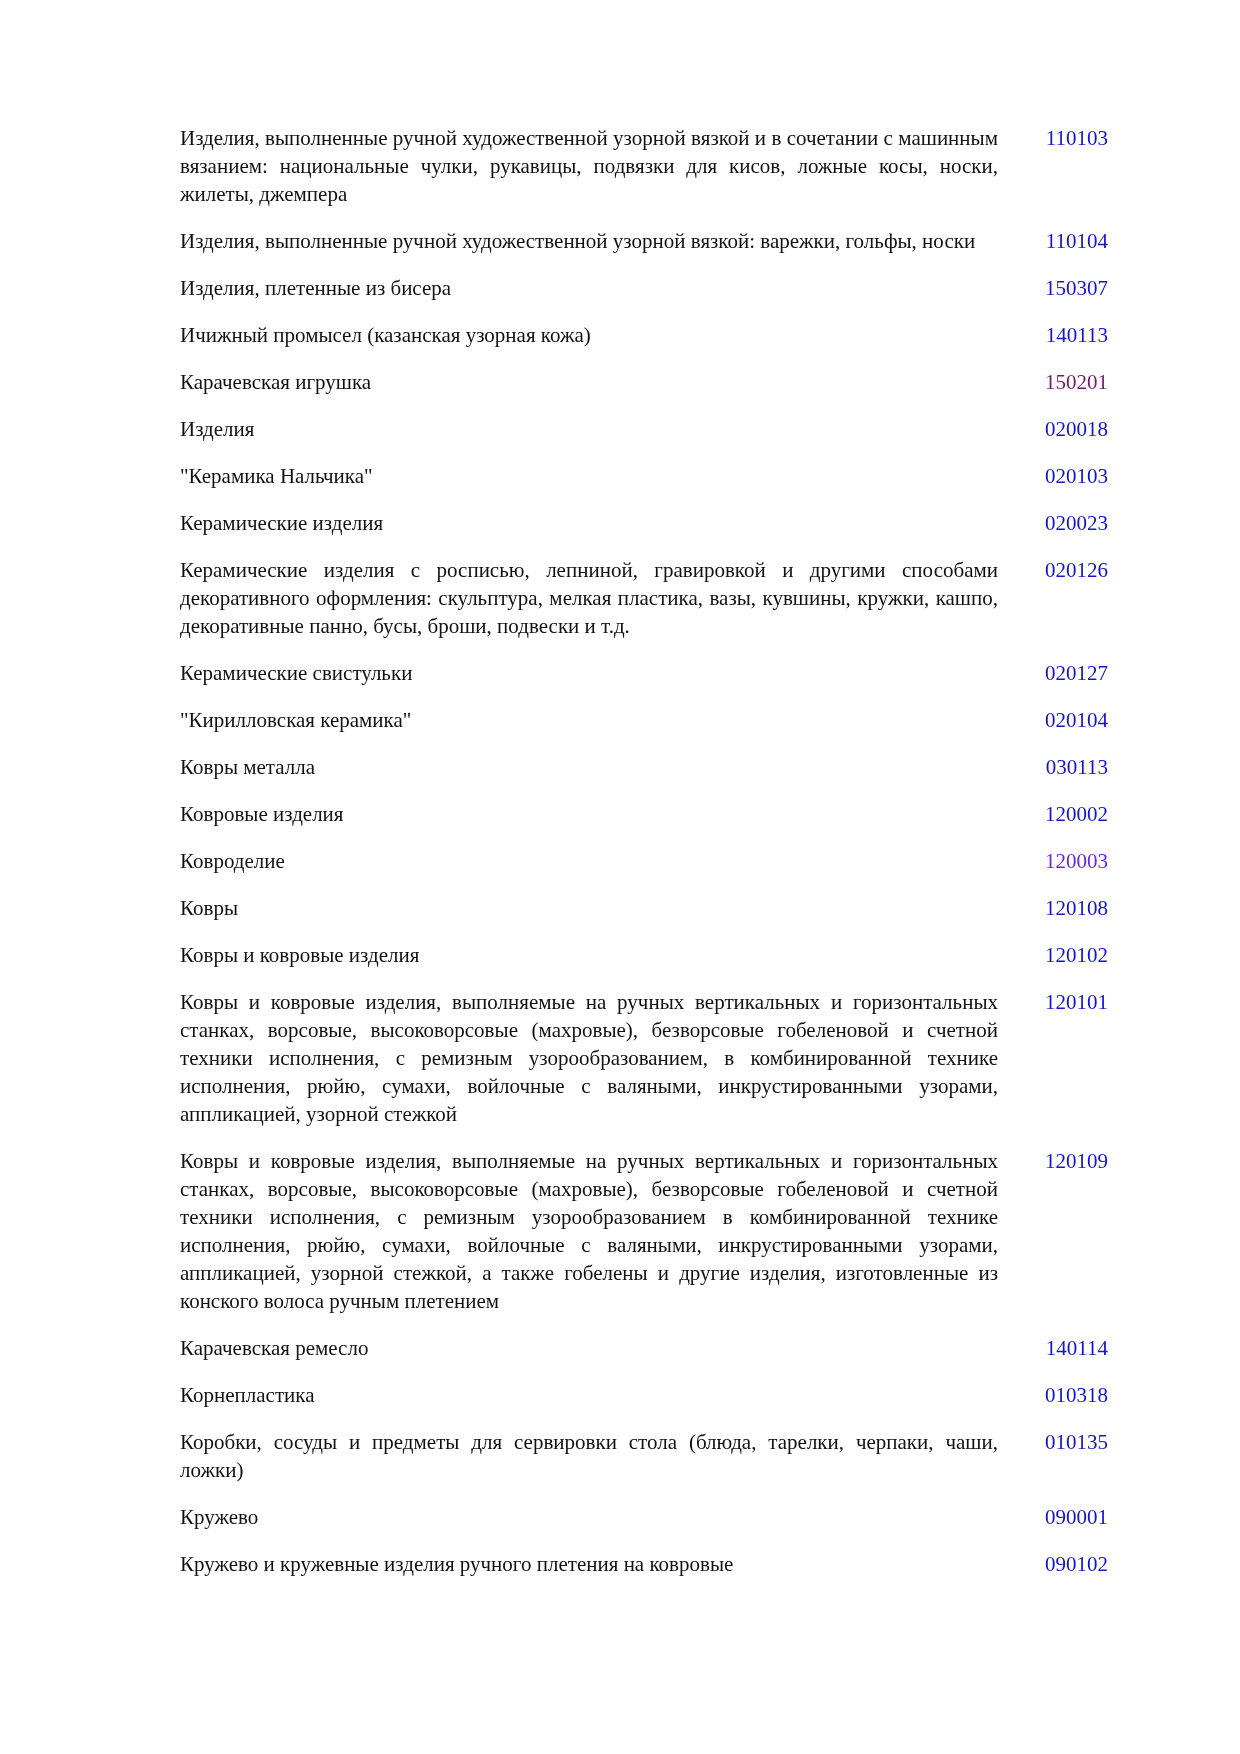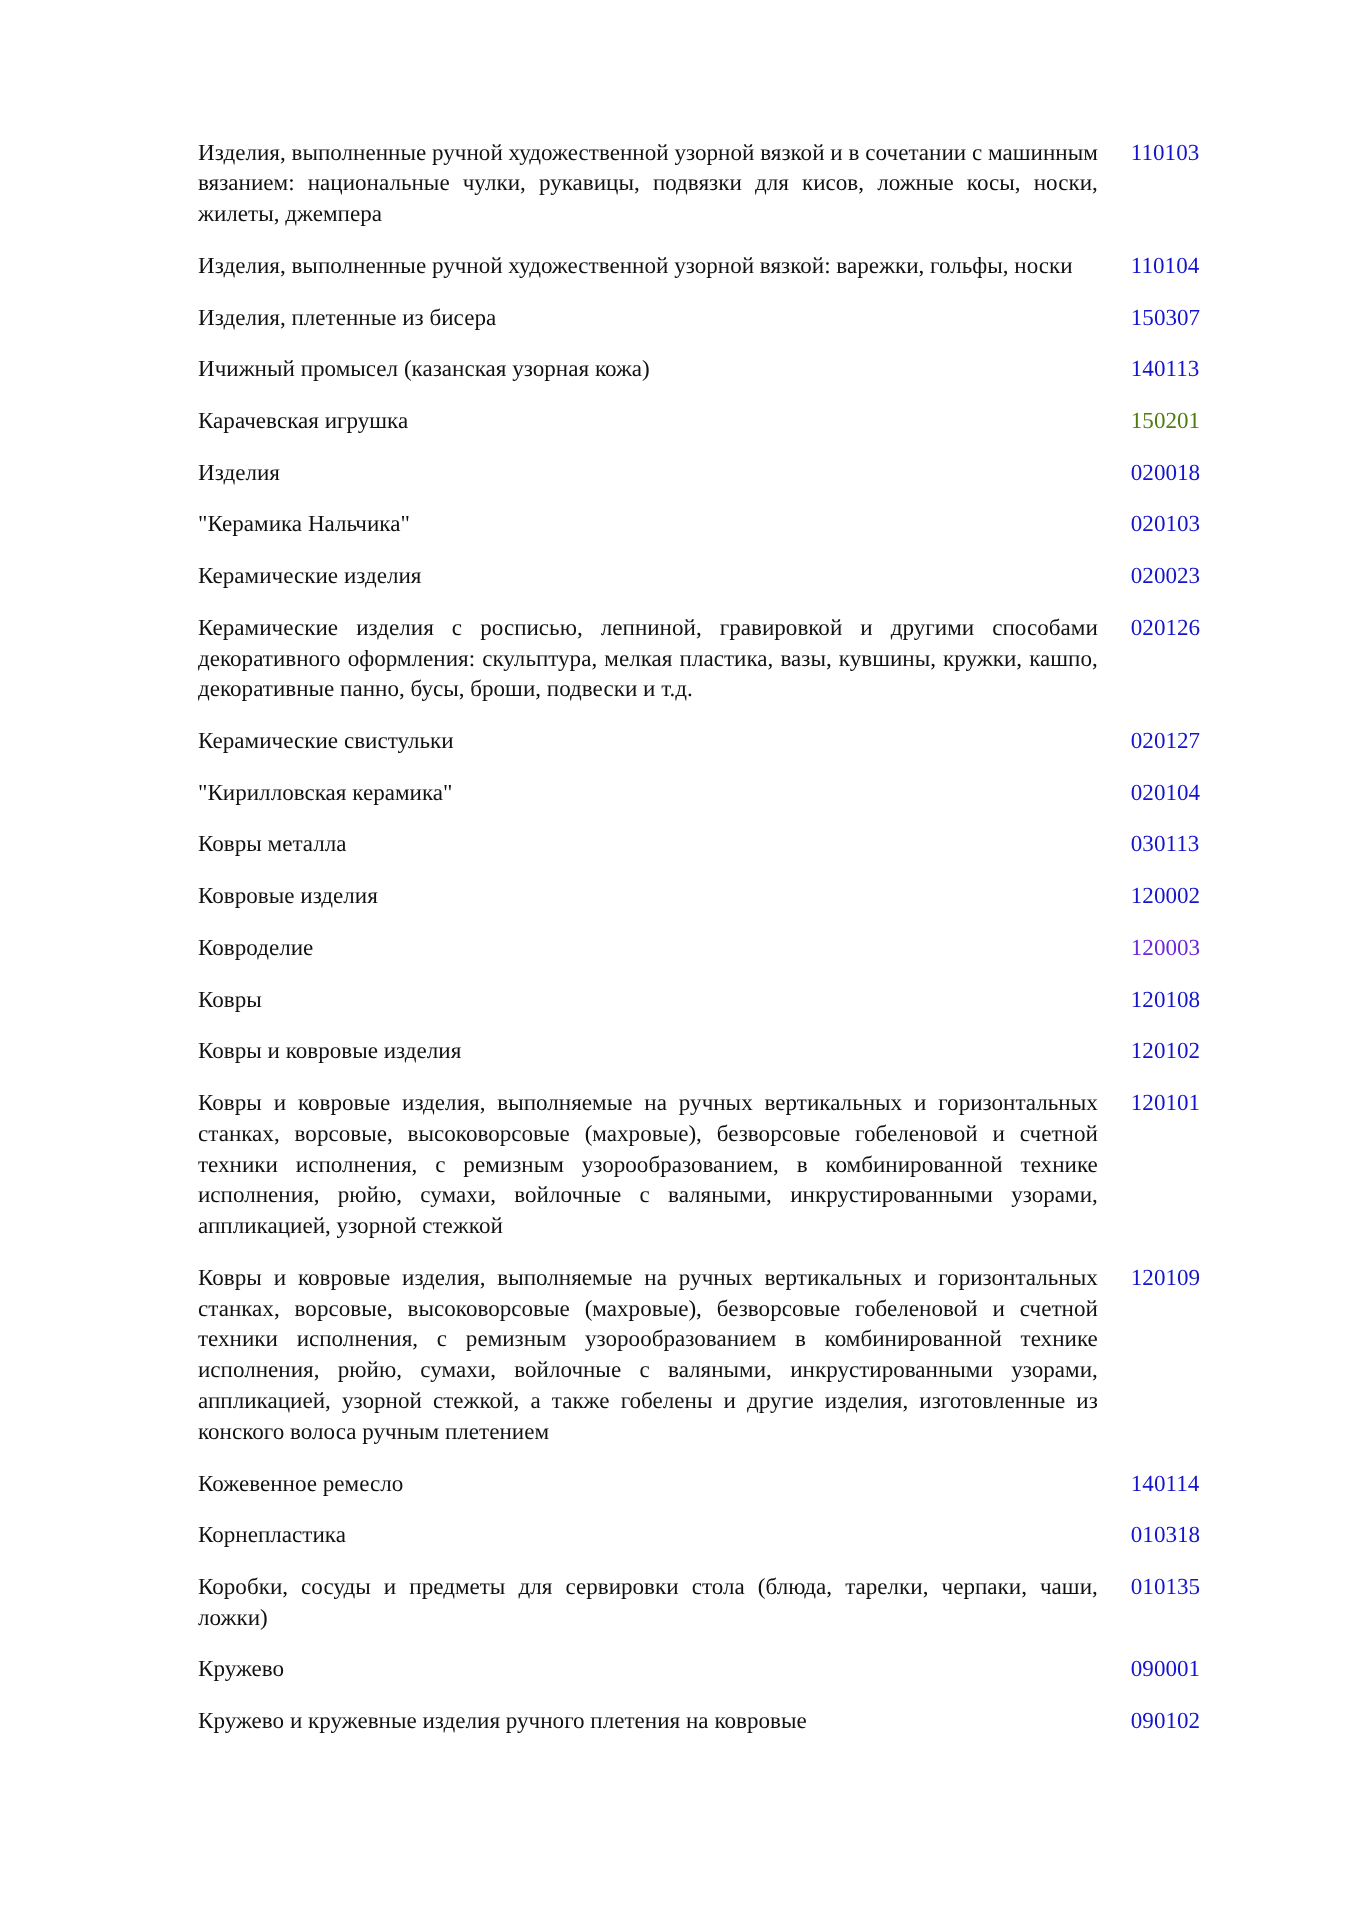--- a/index.html
+++ b/index.html
@@ -34,21 +34,21 @@
     line-height: 28px;
     text-align: justify;
     color: #111111;
   }
   .code {
     display: block;
     margin-left: 30px;
     width: 80px;
     font-size: 21px;
     line-height: 28px;
-    text-align: left;
+    text-align: right;
     white-space: nowrap;
     text-decoration: none;
     cursor: pointer;
   }
 </style>
 </head>
 <body>
 
 <div class="page" style="background: rgb(255, 255, 255);">
   <div class="content">
@@ -68,21 +68,21 @@
       <span class="code" style="color: rgb(20, 20, 205);">150307</span>
     </div>
 
     <div class="row">
       <p class="desc" style="color: rgb(17, 17, 17);">Ичижный промысел (казанская узорная кожа)</p>
       <span class="code" style="color: rgb(20, 20, 205);">140113</span>
     </div>
 
     <div class="row">
       <p class="desc" style="color: rgb(17, 17, 17);">Карачевская игрушка</p>
-      <span class="code" style="color: #4d7c0f;">150201</span>
+      <span class="code" style="color: #701a75;">150201</span>
     </div>
 
     <div class="row">
       <p class="desc" style="color: rgb(17, 17, 17);">Изделия</p>
       <span class="code" style="color: rgb(20, 20, 205);">020018</span>
     </div>
 
     <div class="row">
       <p class="desc" style="color: rgb(17, 17, 17);">"Керамика Нальчика"</p>
       <span class="code" style="color: rgb(20, 20, 205);">020103</span>
@@ -137,21 +137,21 @@
       <p class="desc" style="color: rgb(17, 17, 17);">Ковры и ковровые изделия, выполняемые на ручных вертикальных и горизонтальных станках, ворсовые, высоковорсовые (махровые), безворсовые гобеленовой и счетной техники исполнения, с ремизным узорообразованием, в комбинированной технике исполнения, рюйю, сумахи, войлочные с валяными, инкрустированными узорами, аппликацией, узорной стежкой</p>
       <span class="code" style="color: rgb(20, 20, 205);">120101</span>
     </div>
 
     <div class="row">
       <p class="desc" style="color: rgb(17, 17, 17);">Ковры и ковровые изделия, выполняемые на ручных вертикальных и горизонтальных станках, ворсовые, высоковорсовые (махровые), безворсовые гобеленовой и счетной техники исполнения, с ремизным узорообразованием в комбинированной технике исполнения, рюйю, сумахи, войлочные с валяными, инкрустированными узорами, аппликацией, узорной стежкой, а также гобелены и другие изделия, изготовленные из конского волоса ручным плетением</p>
       <span class="code" style="color: rgb(20, 20, 205);">120109</span>
     </div>
 
     <div class="row">
-      <p class="desc" style="color: rgb(17, 17, 17);">Кожевенное ремесло</p>
+      <p class="desc" style="color: rgb(17, 17, 17);">Карачевская ремесло</p>
       <span class="code" style="color: rgb(20, 20, 205);">140114</span>
     </div>
 
     <div class="row">
       <p class="desc" style="color: rgb(17, 17, 17);">Корнепластика</p>
       <span class="code" style="color: rgb(20, 20, 205);">010318</span>
     </div>
 
     <div class="row">
       <p class="desc" style="color: rgb(17, 17, 17);">Коробки, сосуды и предметы для сервировки стола (блюда, тарелки, черпаки, чаши, ложки)</p>

